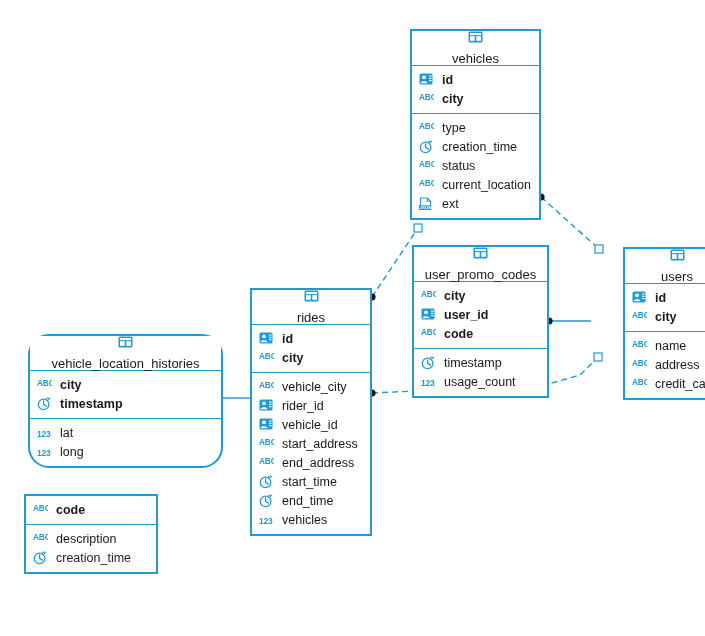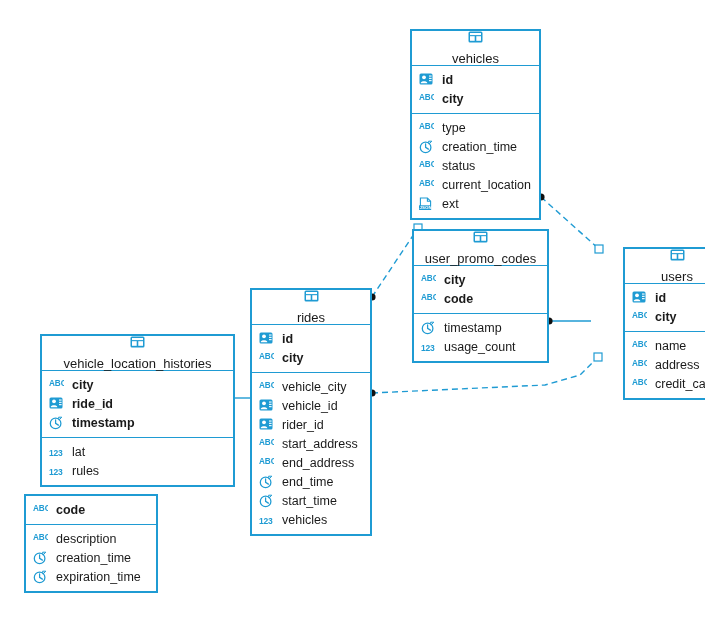--- a/index.html
+++ b/index.html
@@ -193,40 +193,53 @@
                 <path d="M1.4 1 L8.4 1 L11.6 4.2 L11.6 12.4 L1.4 12.4 Z" fill="#ffffff" stroke="#1f9bd3" stroke-width="1.1"></path>
                 <path d="M8.4 1 L8.4 4.2 L11.6 4.2" fill="none" stroke="#1f9bd3" stroke-width="1.1"></path>
                 <rect x="0" y="8.3" width="11.4" height="4.6" fill="#1f9bd3"></rect>
                 <text x="0.6" y="12.2" font-family="Liberation Sans, sans-serif" font-size="4.4" font-weight="bold" fill="#ffffff">JSON</text>
               </svg>
             </span>
             <span>ext</span>
           </div>
         </div>
       </div>
-      <div class="node" style="left: 412px; top: 229px; width: 137px;">
+      <div class="node" style="left: 412px; top: 245px; width: 137px;">
         <div class="node-title">
           <span class="ic">
             <svg width="15" height="12" viewBox="0 0 15 12">
               <rect x="0.5" y="0.5" width="14" height="11" rx="1.5" fill="#1f9bd3"></rect>
               <rect x="2" y="2" width="11" height="2.1" fill="#ffffff"></rect>
               <rect x="2" y="5.2" width="4.7" height="4.6" fill="#ffffff"></rect>
               <rect x="8.3" y="5.2" width="4.7" height="4.6" fill="#ffffff"></rect>
             </svg>
           </span>
           <span>user_promo_codes</span>
         </div>
         <div class="section">
           <div class="field pk">
             <span class="ic">
               <svg width="15" height="11" viewBox="0 0 15 11">
                 <text x="0" y="8.4" font-family="Liberation Sans, sans-serif" font-size="8.2" font-weight="bold" letter-spacing="-0.1" fill="#1f9bd3">ABC</text>
               </svg>
             </span>
             <span>city</span>
+          </div>
+          <div class="field pk">
+            <span class="ic">
+              <svg width="14" height="12" viewBox="0 0 14 12">
+                <rect x="0.5" y="0.5" width="13" height="11" rx="1.5" fill="#1f9bd3"></rect>
+                <circle cx="5" cy="4.3" r="1.9" fill="#ffffff"></circle>
+                <path d="M1.7 10.2 C1.7 7.6 8.3 7.6 8.3 10.2 Z" fill="#ffffff"></path>
+                <rect x="10" y="2.5" width="2.6" height="1.1" fill="#ffffff"></rect>
+                <rect x="10" y="4.8" width="2.6" height="1.1" fill="#ffffff"></rect>
+                <rect x="10" y="7.1" width="2.6" height="1.1" fill="#ffffff"></rect>
+              </svg>
+            </span>
+            <span>user_id</span>
           </div>
           <div class="field pk">
             <span class="ic">
               <svg width="15" height="11" viewBox="0 0 15 11">
                 <text x="0" y="8.4" font-family="Liberation Sans, sans-serif" font-size="8.2" font-weight="bold" letter-spacing="-0.1" fill="#1f9bd3">ABC</text>
               </svg>
             </span>
             <span>code</span>
           </div>
         </div>
@@ -357,34 +370,34 @@
             <span class="ic">
               <svg width="14" height="12" viewBox="0 0 14 12">
                 <rect x="0.5" y="0.5" width="13" height="11" rx="1.5" fill="#1f9bd3"></rect>
                 <circle cx="5" cy="4.3" r="1.9" fill="#ffffff"></circle>
                 <path d="M1.7 10.2 C1.7 7.6 8.3 7.6 8.3 10.2 Z" fill="#ffffff"></path>
                 <rect x="10" y="2.5" width="2.6" height="1.1" fill="#ffffff"></rect>
                 <rect x="10" y="4.8" width="2.6" height="1.1" fill="#ffffff"></rect>
                 <rect x="10" y="7.1" width="2.6" height="1.1" fill="#ffffff"></rect>
               </svg>
             </span>
-            <span>vehicle_id</span>
+            <span>rider_id</span>
           </div>
           <div class="field">
             <span class="ic">
               <svg width="14" height="12" viewBox="0 0 14 12">
                 <rect x="0.5" y="0.5" width="13" height="11" rx="1.5" fill="#1f9bd3"></rect>
                 <circle cx="5" cy="4.3" r="1.9" fill="#ffffff"></circle>
                 <path d="M1.7 10.2 C1.7 7.6 8.3 7.6 8.3 10.2 Z" fill="#ffffff"></path>
                 <rect x="10" y="2.5" width="2.6" height="1.1" fill="#ffffff"></rect>
                 <rect x="10" y="4.8" width="2.6" height="1.1" fill="#ffffff"></rect>
                 <rect x="10" y="7.1" width="2.6" height="1.1" fill="#ffffff"></rect>
               </svg>
             </span>
-            <span>rider_id</span>
+            <span>vehicle_id</span>
           </div>
           <div class="field">
             <span class="ic">
               <svg width="15" height="11" viewBox="0 0 15 11">
                 <text x="0" y="8.4" font-family="Liberation Sans, sans-serif" font-size="8.2" font-weight="bold" letter-spacing="-0.1" fill="#1f9bd3">ABC</text>
               </svg>
             </span>
             <span>start_address</span>
           </div>
           <div class="field">
@@ -396,39 +409,39 @@
             <span>end_address</span>
           </div>
           <div class="field">
             <span class="ic">
               <svg width="14" height="14" viewBox="0 0 14 14">
                 <circle cx="6.6" cy="7.4" r="5.3" fill="none" stroke="#1f9bd3" stroke-width="1.25"></circle>
                 <path d="M6.6 3.9 L6.6 7.4 L9.4 9.1" fill="none" stroke="#1f9bd3" stroke-width="1.25" stroke-linecap="round"></path>
                 <path d="M9.6 1.2 L12.8 1.2 L10.0 4.1 Z" fill="#ffffff" stroke="#1f9bd3" stroke-width="1"></path>
               </svg>
             </span>
-            <span>end_time</span>
+            <span>start_time</span>
           </div>
           <div class="field">
             <span class="ic">
               <svg width="14" height="14" viewBox="0 0 14 14">
                 <circle cx="6.6" cy="7.4" r="5.3" fill="none" stroke="#1f9bd3" stroke-width="1.25"></circle>
                 <path d="M6.6 3.9 L6.6 7.4 L9.4 9.1" fill="none" stroke="#1f9bd3" stroke-width="1.25" stroke-linecap="round"></path>
                 <path d="M9.6 1.2 L12.8 1.2 L10.0 4.1 Z" fill="#ffffff" stroke="#1f9bd3" stroke-width="1"></path>
               </svg>
             </span>
-            <span>start_time</span>
+            <span>end_time</span>
           </div>
           <div class="field">
             <span class="num-ic">123</span>
             <span>vehicles</span>
           </div>
         </div>
       </div>
-      <div class="node" style="left: 40px; top: 334px; width: 195px;">
+      <div class="node" style="left: 28px; top: 334px; width: 195px; border-radius: 21px;">
         <div class="node-title">
           <span class="ic">
             <svg width="15" height="12" viewBox="0 0 15 12">
               <rect x="0.5" y="0.5" width="14" height="11" rx="1.5" fill="#1f9bd3"></rect>
               <rect x="2" y="2" width="11" height="2.1" fill="#ffffff"></rect>
               <rect x="2" y="5.2" width="4.7" height="4.6" fill="#ffffff"></rect>
               <rect x="8.3" y="5.2" width="4.7" height="4.6" fill="#ffffff"></rect>
             </svg>
           </span>
           <span>vehicle_location_histories</span>
@@ -437,50 +450,37 @@
           <div class="field pk">
             <span class="ic">
               <svg width="15" height="11" viewBox="0 0 15 11">
                 <text x="0" y="8.4" font-family="Liberation Sans, sans-serif" font-size="8.2" font-weight="bold" letter-spacing="-0.1" fill="#1f9bd3">ABC</text>
               </svg>
             </span>
             <span>city</span>
           </div>
           <div class="field pk">
             <span class="ic">
-              <svg width="14" height="12" viewBox="0 0 14 12">
-                <rect x="0.5" y="0.5" width="13" height="11" rx="1.5" fill="#1f9bd3"></rect>
-                <circle cx="5" cy="4.3" r="1.9" fill="#ffffff"></circle>
-                <path d="M1.7 10.2 C1.7 7.6 8.3 7.6 8.3 10.2 Z" fill="#ffffff"></path>
-                <rect x="10" y="2.5" width="2.6" height="1.1" fill="#ffffff"></rect>
-                <rect x="10" y="4.8" width="2.6" height="1.1" fill="#ffffff"></rect>
-                <rect x="10" y="7.1" width="2.6" height="1.1" fill="#ffffff"></rect>
-              </svg>
-            </span>
-            <span>ride_id</span>
-          </div>
-          <div class="field pk">
-            <span class="ic">
               <svg width="14" height="14" viewBox="0 0 14 14">
                 <circle cx="6.6" cy="7.4" r="5.3" fill="none" stroke="#1f9bd3" stroke-width="1.25"></circle>
                 <path d="M6.6 3.9 L6.6 7.4 L9.4 9.1" fill="none" stroke="#1f9bd3" stroke-width="1.25" stroke-linecap="round"></path>
                 <path d="M9.6 1.2 L12.8 1.2 L10.0 4.1 Z" fill="#ffffff" stroke="#1f9bd3" stroke-width="1"></path>
               </svg>
             </span>
             <span>timestamp</span>
           </div>
         </div>
         <div class="section">
           <div class="field">
             <span class="num-ic">123</span>
             <span>lat</span>
           </div>
           <div class="field">
             <span class="num-ic">123</span>
-            <span>rules</span>
+            <span>long</span>
           </div>
         </div>
       </div>
       <div class="node" style="left: 24px; top: 494px; width: 134px;">
         <div class="section">
           <div class="field pk">
             <span class="ic">
               <svg width="15" height="11" viewBox="0 0 15 11">
                 <text x="0" y="8.4" font-family="Liberation Sans, sans-serif" font-size="8.2" font-weight="bold" letter-spacing="-0.1" fill="#1f9bd3">ABC</text>
               </svg>
@@ -499,27 +499,17 @@
           </div>
           <div class="field">
             <span class="ic">
               <svg width="14" height="14" viewBox="0 0 14 14">
                 <circle cx="6.6" cy="7.4" r="5.3" fill="none" stroke="#1f9bd3" stroke-width="1.25"></circle>
                 <path d="M6.6 3.9 L6.6 7.4 L9.4 9.1" fill="none" stroke="#1f9bd3" stroke-width="1.25" stroke-linecap="round"></path>
                 <path d="M9.6 1.2 L12.8 1.2 L10.0 4.1 Z" fill="#ffffff" stroke="#1f9bd3" stroke-width="1"></path>
               </svg>
             </span>
             <span>creation_time</span>
-          </div>
-          <div class="field">
-            <span class="ic">
-              <svg width="14" height="14" viewBox="0 0 14 14">
-                <circle cx="6.6" cy="7.4" r="5.3" fill="none" stroke="#1f9bd3" stroke-width="1.25"></circle>
-                <path d="M6.6 3.9 L6.6 7.4 L9.4 9.1" fill="none" stroke="#1f9bd3" stroke-width="1.25" stroke-linecap="round"></path>
-                <path d="M9.6 1.2 L12.8 1.2 L10.0 4.1 Z" fill="#ffffff" stroke="#1f9bd3" stroke-width="1"></path>
-              </svg>
-            </span>
-            <span>expiration_time</span>
           </div>
         </div>
       </div>
     </div>
 </div>
 
 </body></html>

